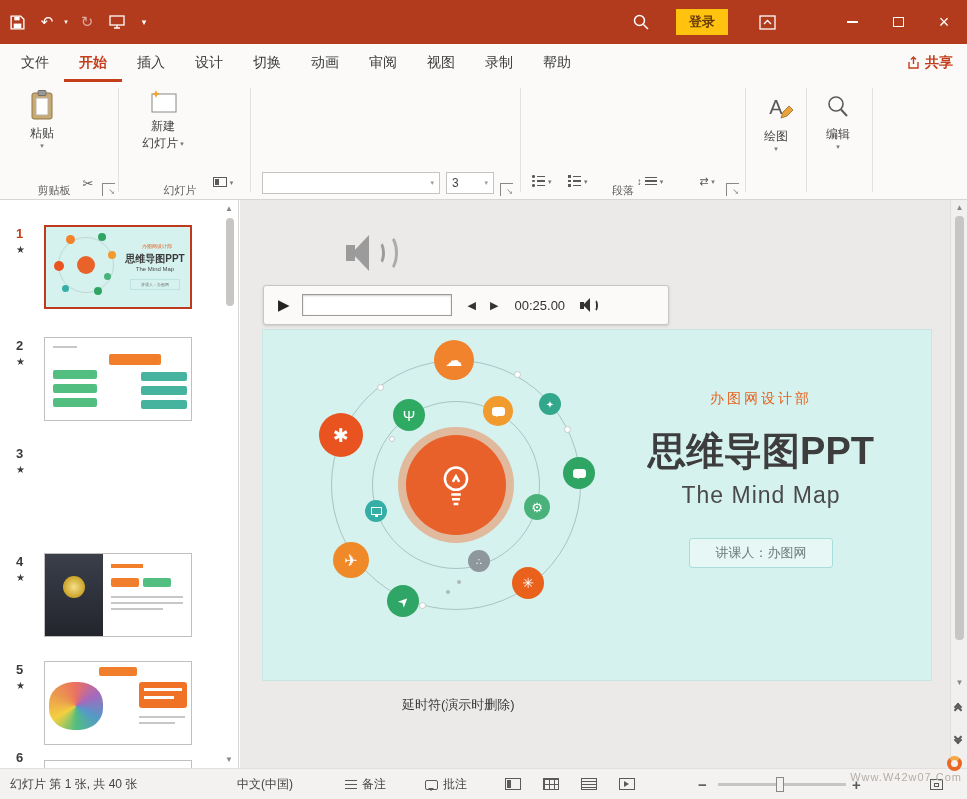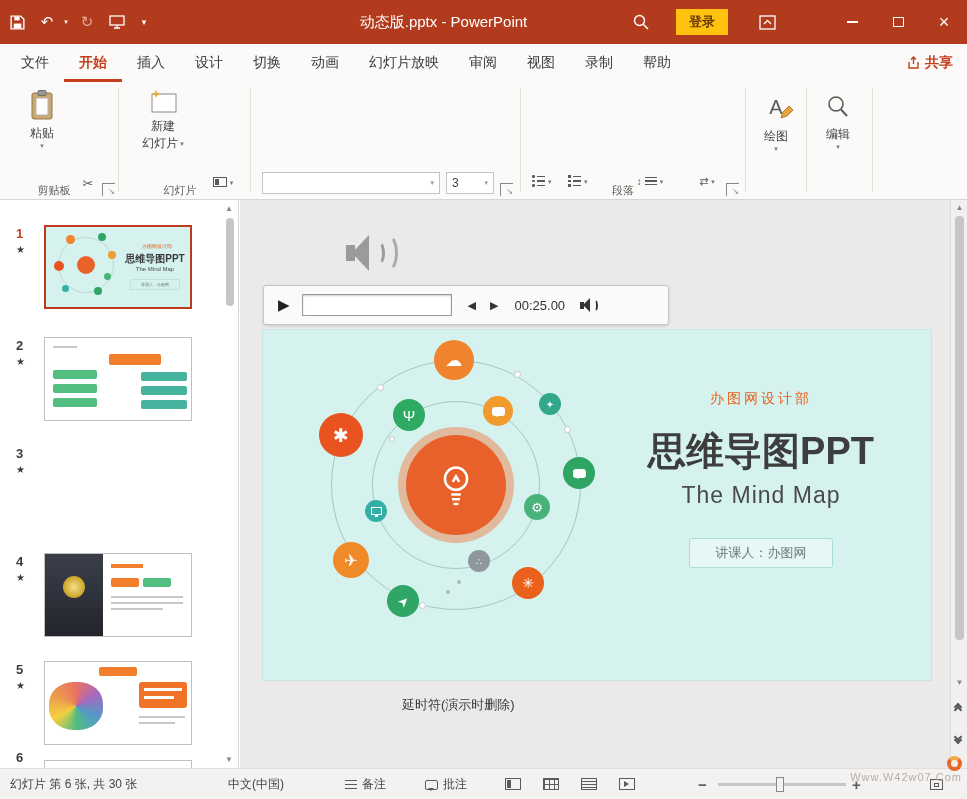--- a/index.html
+++ b/index.html
@@ -122,21 +122,20 @@
       <span style="width:30px;font-size:15px;opacity:.55;">↻</span>
       <span style="width:30px;">
         <svg width="16" height="14" viewBox="0 0 16 14">
           <rect x="1" y="1" width="14" height="9" fill="none" stroke="#fff" stroke-width="1.3"></rect>
           <path d="M8 10v3M5 13h6" stroke="#fff" stroke-width="1.3"></path>
         </svg>
       </span>
       <span style="width:24px;font-size:9px;">▾</span>
     </div>
 
-    <div class="tb-title">动态版.pptx  -  PowerPoint</div>
 
     <span style="position:absolute;left:632px;top:13px;">
       <svg width="18" height="18" viewBox="0 0 18 18">
         <circle cx="7.5" cy="7.5" r="5" fill="none" stroke="#fff" stroke-width="1.5"></circle>
         <line x1="11.5" y1="11.5" x2="16" y2="16" stroke="#fff" stroke-width="1.5"></line>
       </svg>
     </span>
 
     <button class="signin">登录</button>
 
@@ -157,21 +156,20 @@
       </div>
   </div>
 
   <div class="tabbar">
     <span class="tab" style="margin-left:6px;">文件</span>
     <span class="tab active">开始</span>
     <span class="tab">插入</span>
     <span class="tab">设计</span>
     <span class="tab">切换</span>
     <span class="tab">动画</span>
-    <span class="tab">幻灯片放映</span>
     <span class="tab">审阅</span>
     <span class="tab">视图</span>
     <span class="tab">录制</span>
     <span class="tab">帮助</span>
   </div>
   <div class="share-tab">
     <svg width="14" height="14" viewBox="0 0 14 14">
       <path d="M2 6v6h9V6" fill="none" stroke="#C43E1C" stroke-width="1.4"></path>
       <path d="M6.5 8V1M4 3.5L6.5 1 9 3.5" fill="none" stroke="#C43E1C" stroke-width="1.4"></path>
     </svg>
@@ -592,22 +590,22 @@
       <span class="chev-up" style="width:6px;height:6px;"></span>
       <span class="chev-up" style="width:6px;height:6px;margin-top:-3px;"></span>
     </span>
     <span style="position:absolute;left:4px;top:534px;display:flex;flex-direction:column;">
       <span class="chev-dn" style="width:6px;height:6px;"></span>
       <span class="chev-dn" style="width:6px;height:6px;margin-top:-3px;"></span>
     </span>
   </div>
 
   <div class="statusbar">
-    <span class="sb-it" style="left:10px;">幻灯片 第 6 张, 共 30 张</span>
-    <span class="sb-it" style="left:228px;">中文(中国)</span>
+    <span class="sb-it" style="left:10px;">幻灯片 第 1 张, 共 40 张</span>
+    <span class="sb-it" style="left:237px;">中文(中国)</span>
     <span class="sb-it" style="left:345px;">
       <span class="sb-lines"></span>
       <span>备注</span>
     </span>
     <span class="sb-it" style="left:425px;">
       <span class="sb-bub"></span>
       <span>批注</span>
     </span>
     <span class="vi vi-normal" style="left:505px;"></span>
     <span class="vi vi-grid" style="left:543px;"></span>

